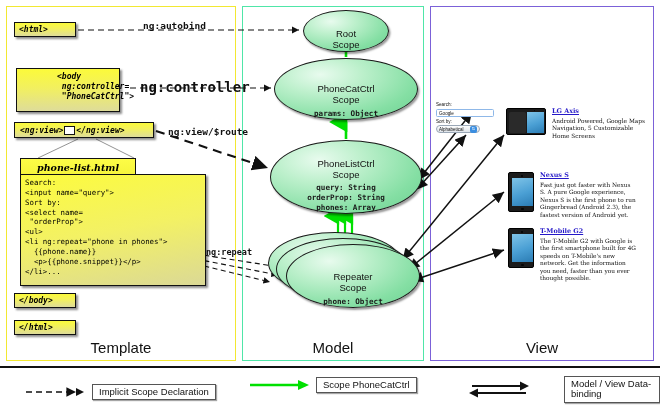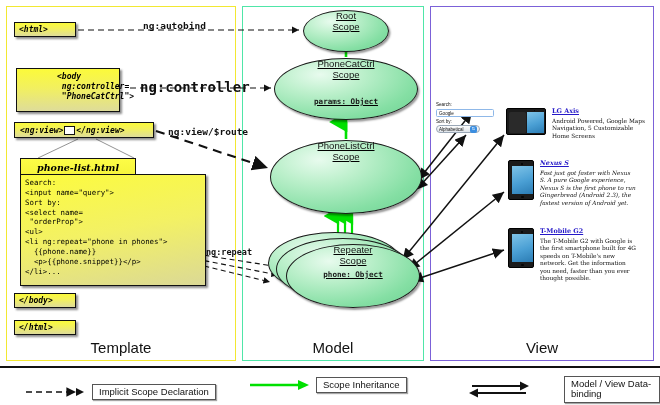--- a/index.html
+++ b/index.html
@@ -44,27 +44,27 @@
       border:1.3px solid #111;box-sizing:border-box;
       background:linear-gradient(170deg,#fcfb3e 0%,#f3f164 50%,#dbd996 100%);
       box-shadow:2px 2px 2px rgba(0,0,0,.45);
       font-family:"DejaVu Sans Mono","Liberation Mono",monospace;
       font-size:7.4px;line-height:1.33;color:#000;padding:3px 4px;white-space:pre;}
 
   
   .scope{position:absolute;border-radius:50%;border:1.4px solid #1a1a1a;
      background:radial-gradient(ellipse at 32% 26%,#e8fbee 0%,#bdf0cc 30%,#85dfa4 70%,#6bcf90 100%);
      box-shadow:1.5px 2px 2px rgba(0,0,0,.4);
-     display:flex;flex-direction:column;align-items:center;justify-content:flex-start;
-     text-align:center;box-sizing:border-box;text-decoration:underline;}
+     display:flex;flex-direction:column;align-items:center;justify-content:flex-end;
+     text-align:center;box-sizing:border-box;}
   .scope .ttl{font-size:9.5px;color:#111;line-height:1.15;}
   .scope .props{font-family:"DejaVu Sans Mono","Liberation Mono",monospace;
      font-weight:bold;font-size:7.6px;color:#1a1a1a;line-height:1.3;margin-top:3px;}
   #scope-root{left:303px;top:10px;width:86px;height:42px;}
-  #scope-cat{left:274px;top:58px;width:144px;height:62px;gap:13px;}
+  #scope-cat{left:274px;top:58px;width:144px;height:62px;}
   #scope-list{left:270px;top:140px;width:152px;height:74px;}
   #rep-back2{left:268px;top:232px;width:134px;height:62px;}
   #rep-back1{left:276px;top:238px;width:134px;height:62px;}
   #scope-rep{left:286px;top:244px;width:134px;height:64px;}
 
   
   .wlabel{position:absolute;font-family:"DejaVu Sans Mono","Liberation Mono",monospace;
      font-weight:bold;color:#111;white-space:nowrap;}
   #lbl-autobind{left:143px;top:20px;font-size:9.5px;}
   #lbl-controller{left:140px;top:79px;font-size:14px;}
@@ -82,21 +82,21 @@
      border:1px solid #9aa7b6;border-radius:4px;
      background:linear-gradient(180deg,#fdfdfd,#dfe4ea);
      font-size:4.5px;color:#111;padding:0 2px;line-height:7px;
      display:flex;align-items:center;justify-content:space-between;}
   .sel-arrows{width:7px;height:7px;border-radius:2px;background:#3b8ee0;
      color:#fff;font-size:4px;display:flex;align-items:center;justify-content:center;
      flex:0 0 auto;line-height:1;}
 
   .phone-row{position:absolute;display:flex;align-items:flex-start;}
   #row-0{left:506px;top:108px;}
-  #row-1{left:508px;top:160px;font-style:italic;}
+  #row-1{left:508px;top:172px;}
   #row-2{left:508px;top:228px;}
   .phone-art{flex:0 0 auto;margin-right:6px;position:relative;}
   .phone-txt{width:96px;}
   .phone-name{font-family:"DejaVu Serif","Liberation Serif",serif;
      font-size:6.4px;font-weight:bold;color:#2418c8;text-decoration:underline;
      line-height:1.2;margin-bottom:2px;}
   .phone-desc{font-family:"DejaVu Serif","Liberation Serif",serif;
      font-size:5.8px;color:#111;line-height:1.3;}
 
   
@@ -208,20 +208,23 @@
     <div class="ttl"><span>Root</span><br><span>Scope</span></div>
   </div>
 
   <div class="scope" id="scope-cat">
     <div class="ttl"><span>PhoneCatCtrl</span><br><span>Scope</span></div>
     <div class="props">params: Object</div>
   </div>
 
   <div class="scope" id="scope-list">
     <div class="ttl"><span>PhoneListCtrl</span><br><span>Scope</span></div>
+    <div class="props" style="white-space:pre">query: String
+orderProp: String
+phones: Array</div>
   </div>
 
   <div class="scope" id="rep-back2"></div>
   <div class="scope" id="rep-back1"></div>
   <div class="scope" id="scope-rep">
     <div class="ttl"><span>Repeater</span><br><span>Scope</span></div>
     <div class="props">phone: Object</div>
   </div>
 
   <div id="view-form">
@@ -282,21 +285,21 @@
         <line x1="2" y1="9" x2="52" y2="9" stroke="#111" stroke-width="1.6" stroke-dasharray="6,4" marker-end="url(#ar-k)"></line>
         <path d="M52,5 L60,9 L52,13 z" fill="#111"></path>
       </svg>
       <div class="leg-box">Implicit Scope Declaration</div>
     </div>
     <div class="leg" id="leg-1">
       <svg class="leg-art" viewBox="0 0 62 18">
         <line x1="2" y1="9" x2="50" y2="9" stroke="#00e000" stroke-width="2.4"></line>
         <path d="M50,4 L61,9 L50,14 z" fill="#00e000"></path>
       </svg>
-      <div class="leg-box">Scope Inheritance</div>
+      <div class="leg-box">Scope PhoneCatCtrl</div>
     </div>
     <div class="leg" id="leg-2">
       <svg class="leg-art" viewBox="0 0 62 18">
         <line x1="4" y1="6" x2="52" y2="6" stroke="#111" stroke-width="2"></line>
         <path d="M52,1.5 L61,6 L52,10.5 z" fill="#111"></path>
         <line x1="10" y1="13" x2="58" y2="13" stroke="#111" stroke-width="2"></line>
         <path d="M10,8.5 L1,13 L10,17.5 z" fill="#111"></path>
       </svg>
       <div class="leg-box">Model / View Data-binding</div>
     </div>

